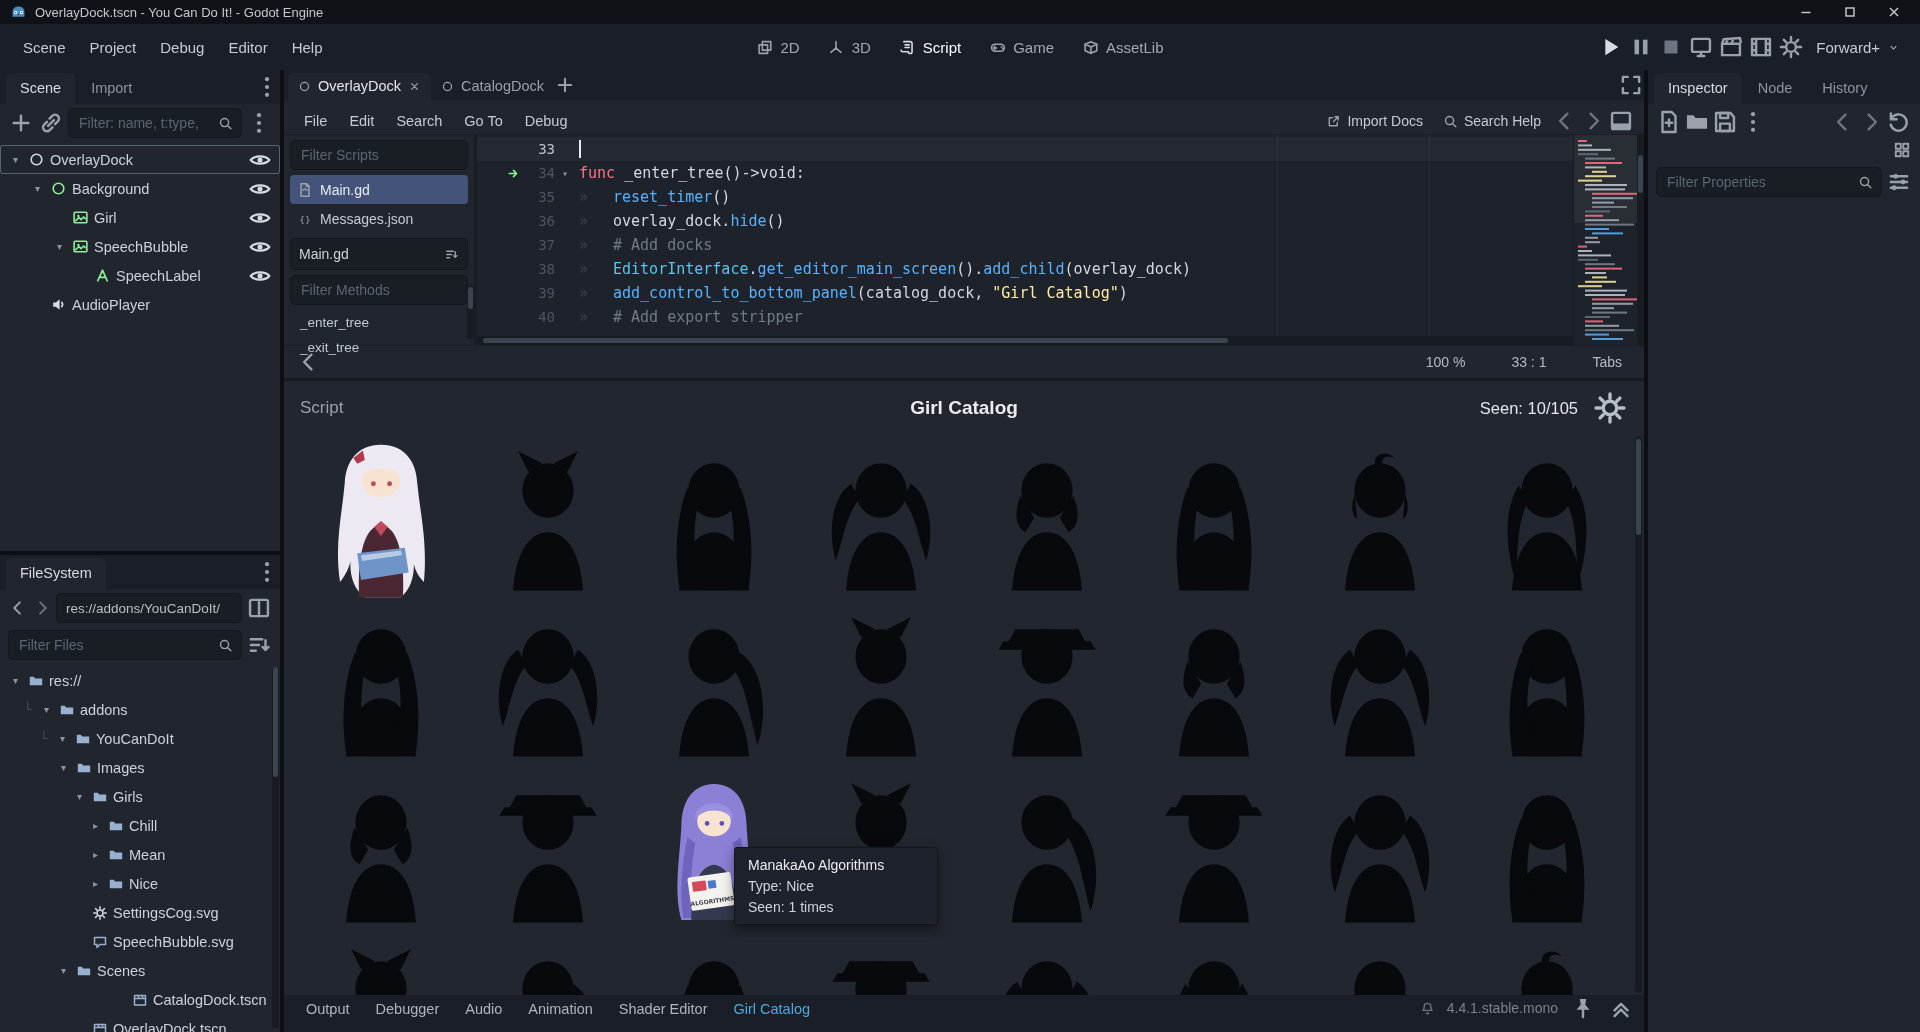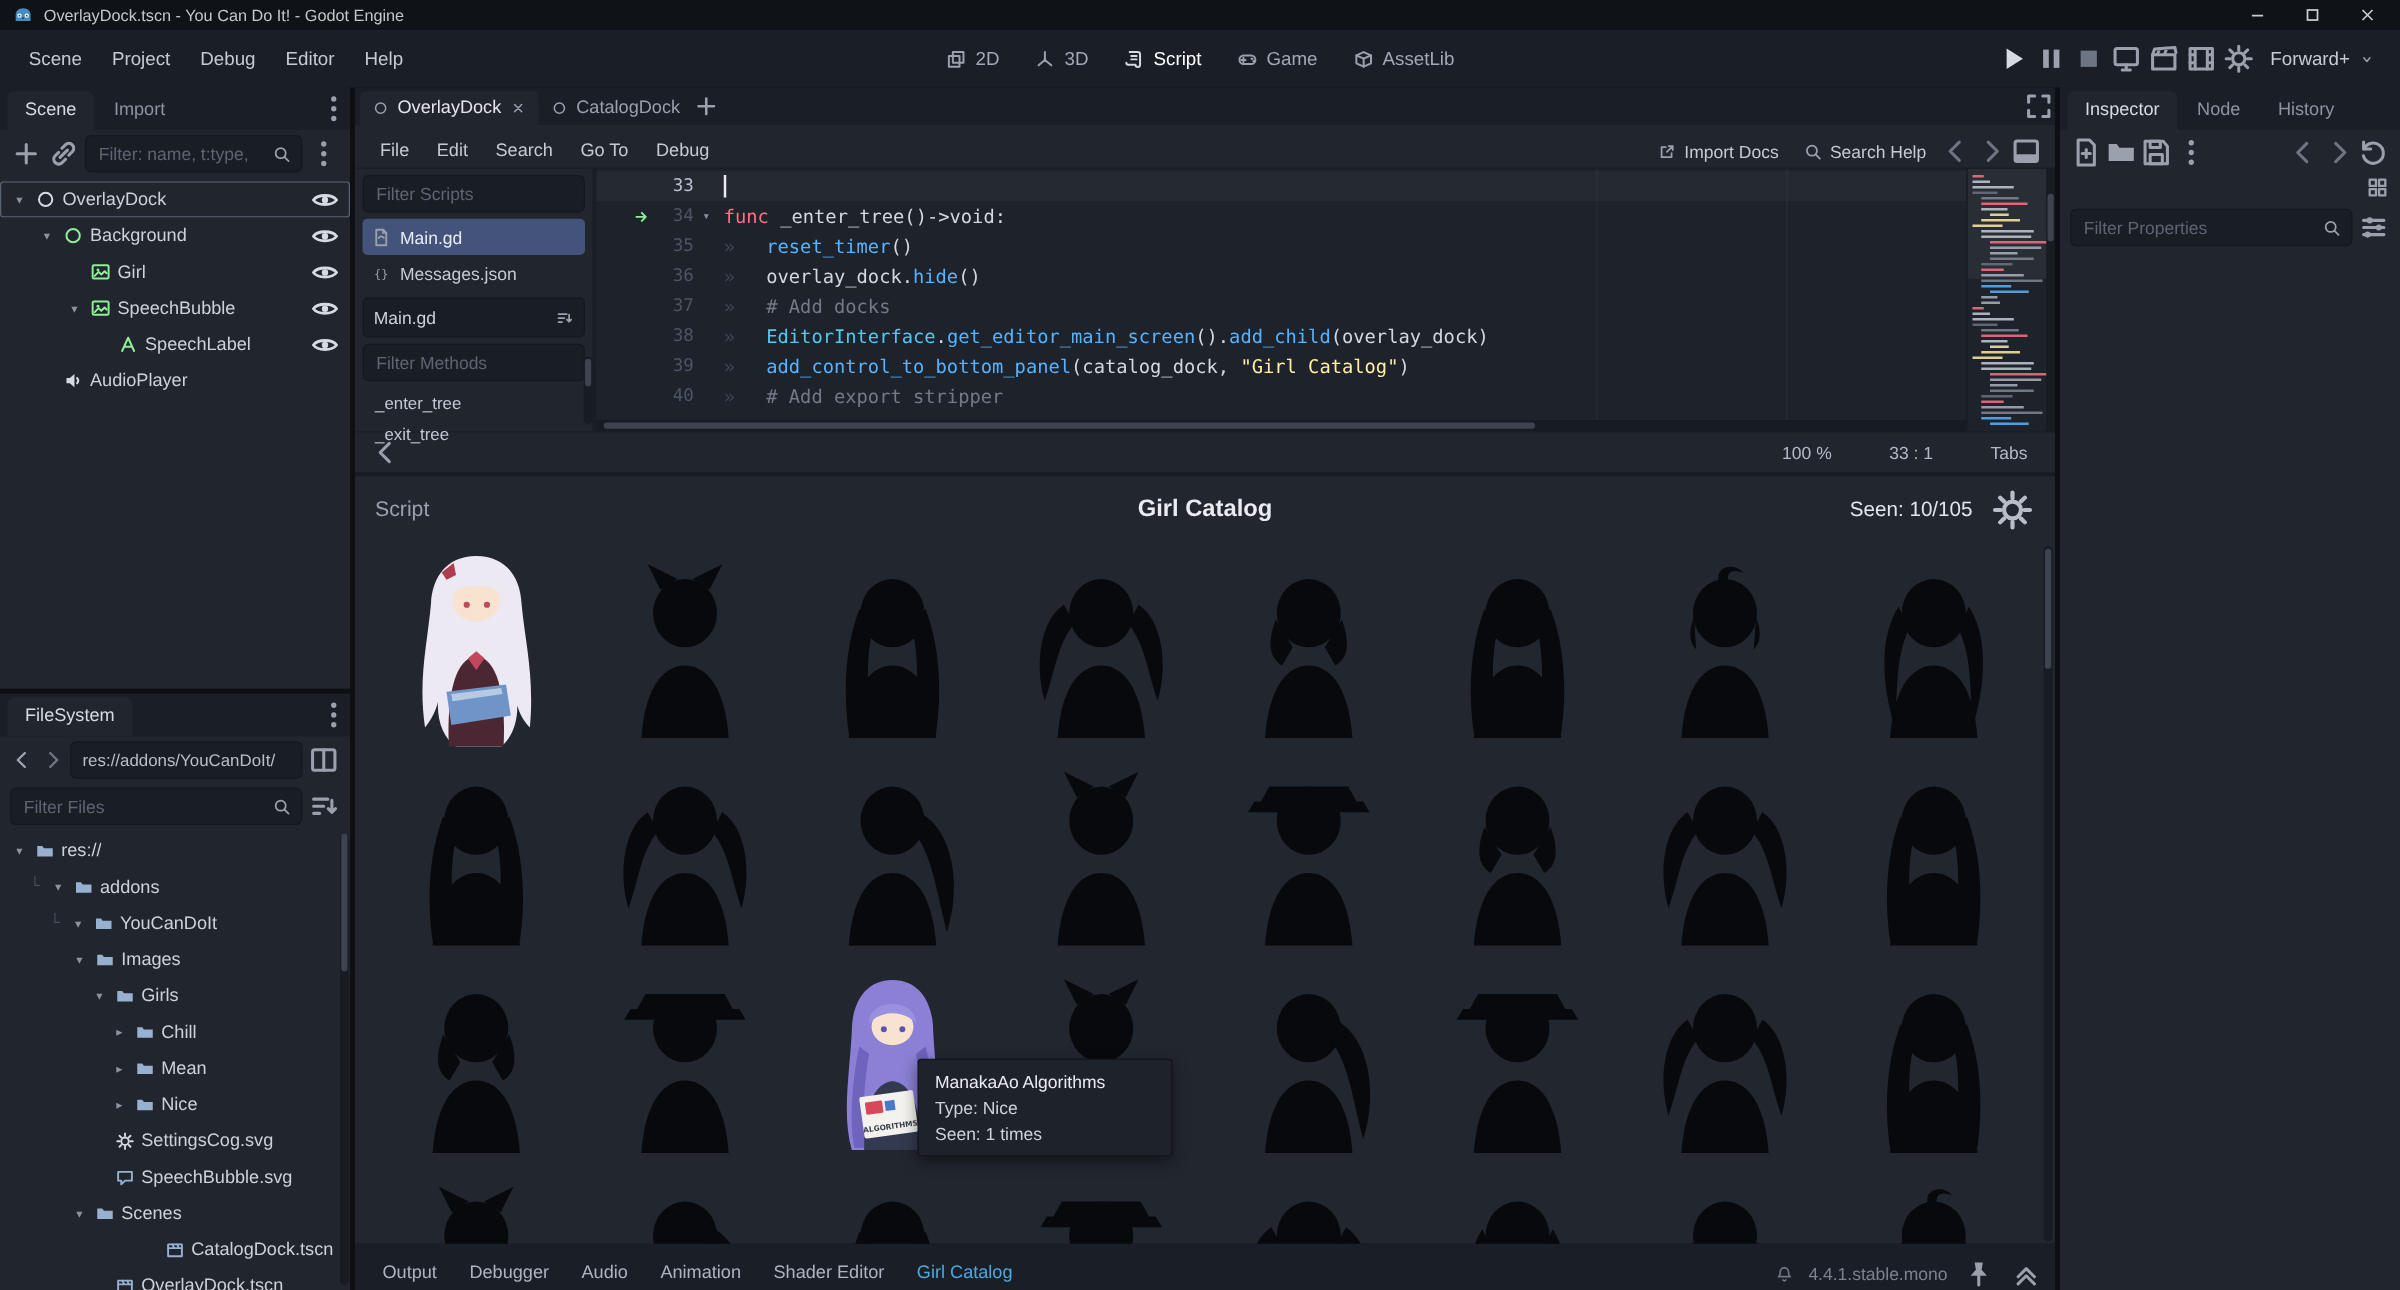--- a/index.html
+++ b/index.html
@@ -109,21 +109,21 @@
   .cat-grid{display:grid;grid-template-columns:repeat(8,1fr);grid-auto-rows:166px;padding:2px 14px 0}
   .cat-cell{display:flex;align-items:center;justify-content:center}
   .sil{width:128px;height:144px}
   .girlA{width:136px;height:162px}
   .girlB{width:112px;height:148px}
   .tooltip{position:absolute;left:450px;top:412px;width:176px;background:#1e232b;border:1px solid #121519;
            border-radius:3px;box-shadow:0 4px 12px rgba(0,0,0,.45);padding:9px 13px;font-size:14px;
            color:#ced3db;display:flex;flex-direction:column;gap:5px;z-index:5}
   .tt-title{color:#e9edf2}
   
-  .bottombar{height:37px;background:#1a1f27;display:flex;align-items:flex-end;padding:0 10px;gap:2px;flex:none}
+  .bottombar{height:37px;background:#1a1f27;display:flex;align-items:flex-start;padding:0 10px;gap:2px;flex:none}
   .bbtn{padding:6px 12px;border-radius:4px;color:#aeb4bf;font-size:14.5px}
   .bbtn.active{color:#4fa8e0}
   .bottombar .right{margin-left:auto;display:flex;align-items:center;gap:12px}
   .version{color:#7c828e;font-size:14px}
   
   .right-dock{width:272px;background:#21262e;display:flex;flex-direction:column;flex:none}
   .insp-toolbar{height:36px;display:flex;align-items:center;padding:0 8px;gap:2px;flex:none}
   .insp-row2{height:24px;display:flex;justify-content:flex-end;padding:0 8px;flex:none}
   .insp-filter{height:36px;display:flex;align-items:center;gap:4px;padding:0 8px;flex:none}
   .insp-body{flex:1}

